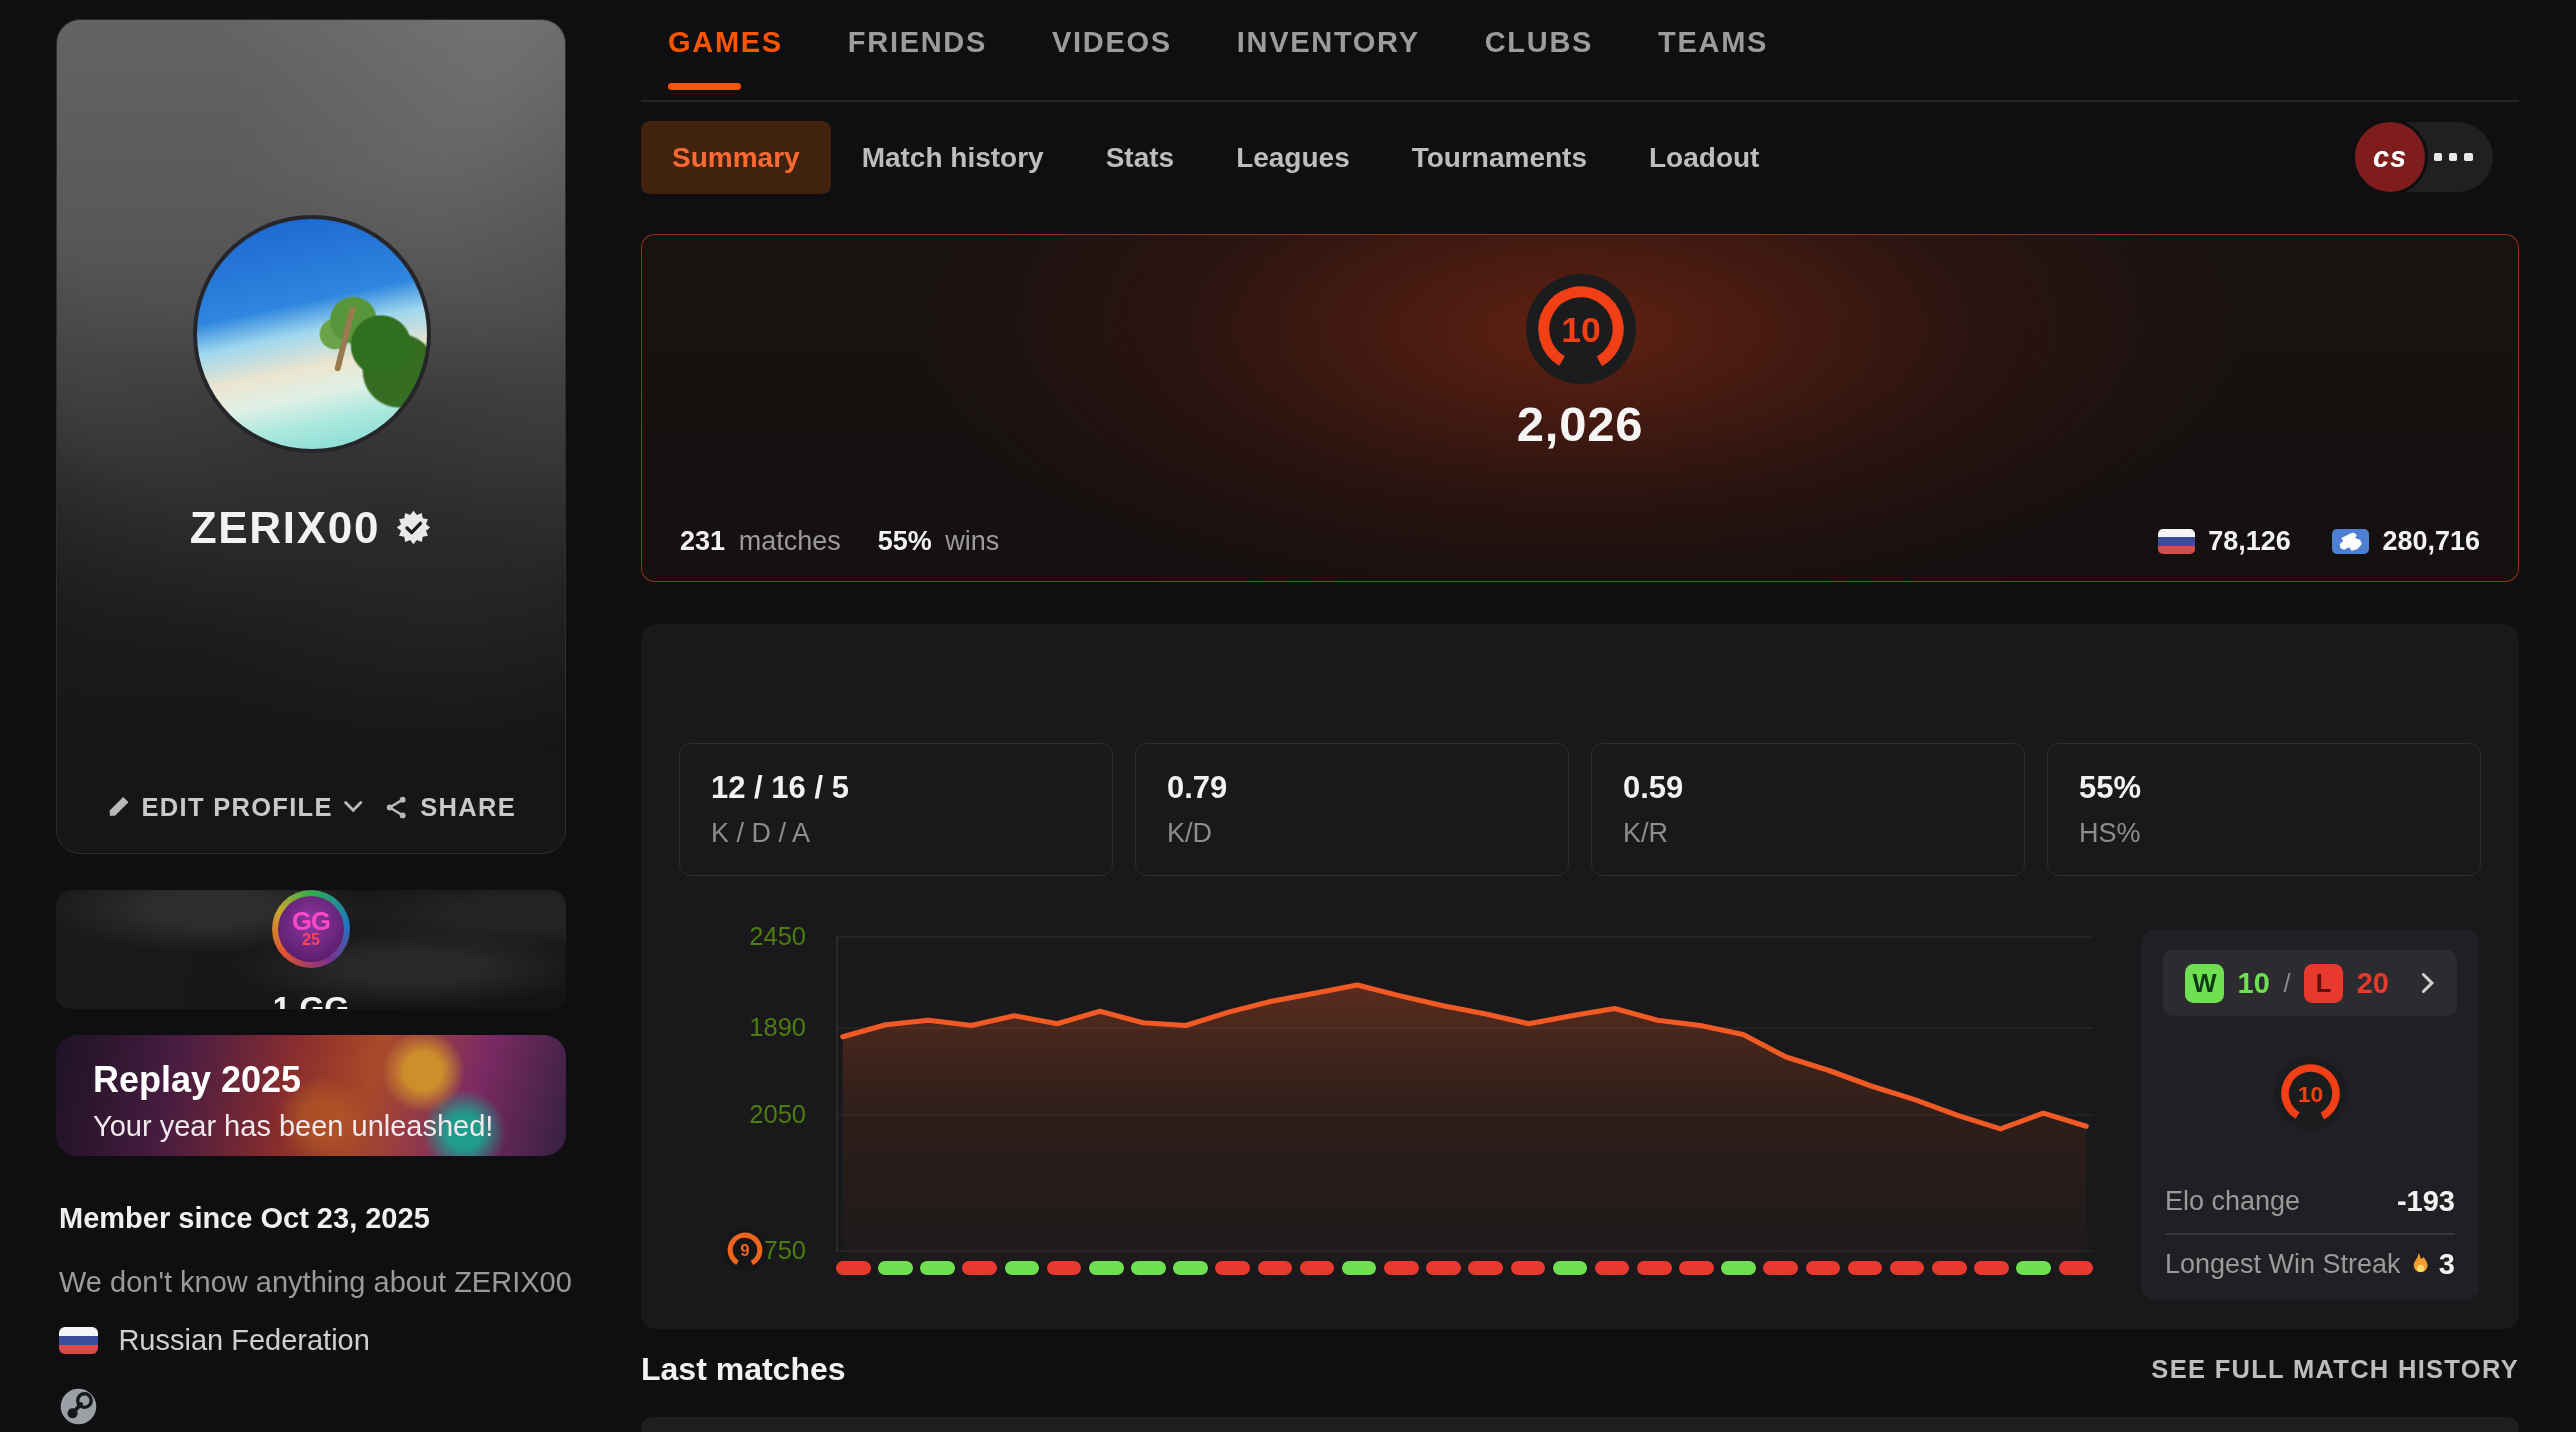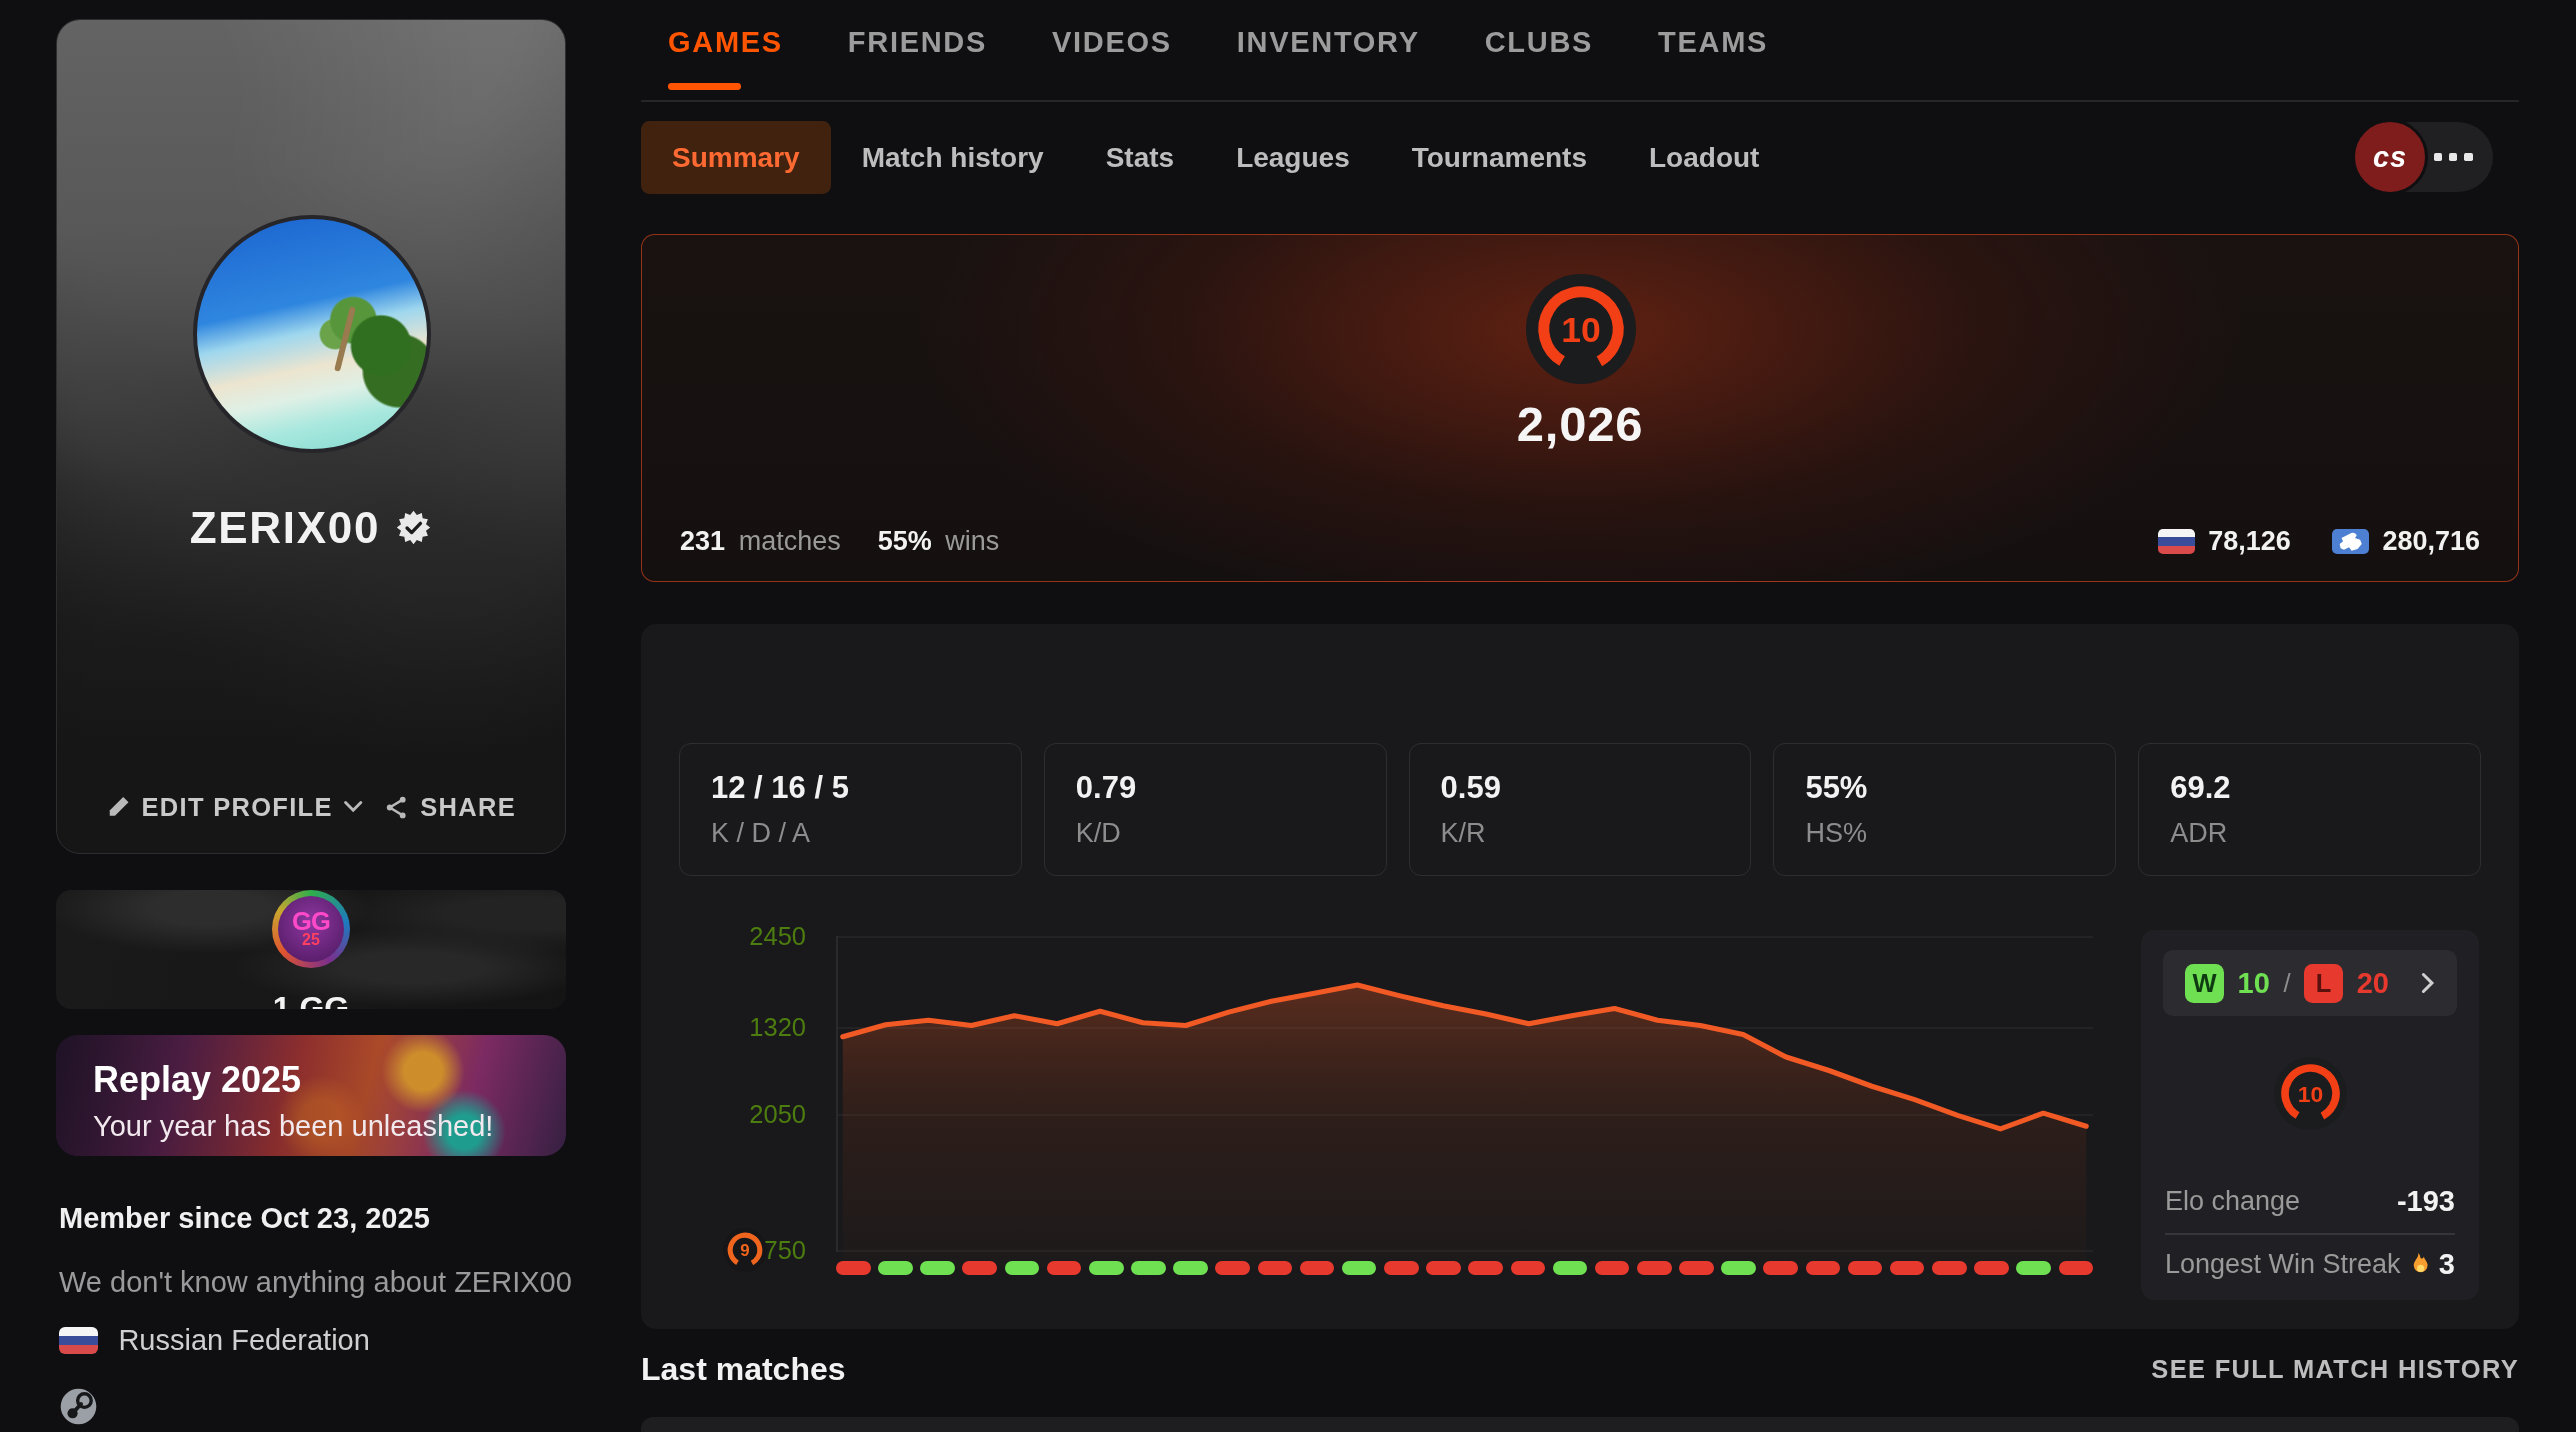--- a/index.html
+++ b/index.html
@@ -330,34 +330,30 @@
       <div class="l">K/D</div>
     </div>
     <div class="stat-card">
       <div class="v">0.59</div>
       <div class="l">K/R</div>
     </div>
     <div class="stat-card">
       <div class="v">55%</div>
       <div class="l">HS%</div>
     </div>
-    <div class="stat-card">
-      <div class="v">69.2</div>
-      <div class="l">ADR</div>
-    </div>
   </div>
 
   <div class="chart-zone">
     <div class="gridline" style="top:36px"></div>
     <div class="gridline" style="top:127px"></div>
     <div class="gridline" style="top:214px"></div>
     <div class="gridline" style="top:350px"></div>
     <div class="axisline"></div>
     <div class="ytick" style="top:36px">2450</div>
-    <div class="ytick" style="top:127px">1320</div>
+    <div class="ytick" style="top:127px">1890</div>
     <div class="ytick" style="top:214px">2050</div>
     <div class="ytick" style="top:350px">1750</div>
     <div class="axis-badge">
       <svg width="44" height="44" viewBox="0 0 52 52">
         <circle cx="26" cy="26" r="26" fill="#161618"></circle>
         <circle cx="26" cy="26" r="17.5" fill="none" stroke="#f0651e" stroke-width="6" stroke-dasharray="91.5 18.5" transform="rotate(120.5 26 26)"></circle>
         <text x="26" y="33" text-anchor="middle" font-size="20" font-weight="bold" fill="#f0651e" font-family="Liberation Sans, sans-serif">9</text>
       </svg>
     </div>
     <svg class="chart-svg" viewBox="0 0 1480 440" preserveAspectRatio="none">

